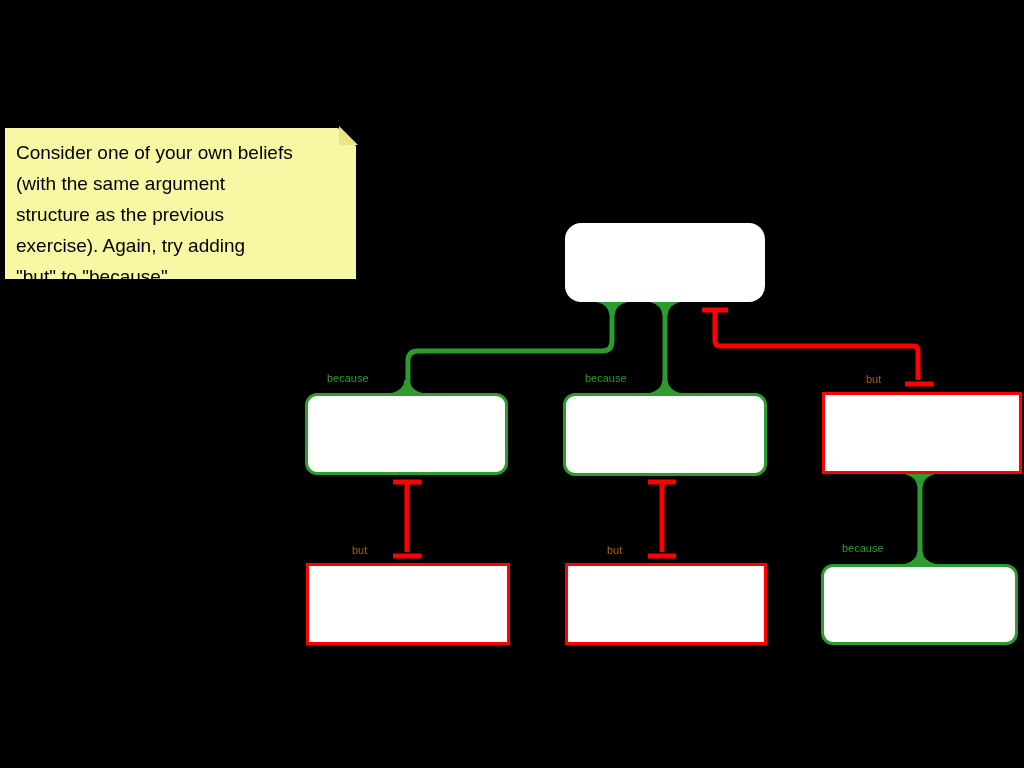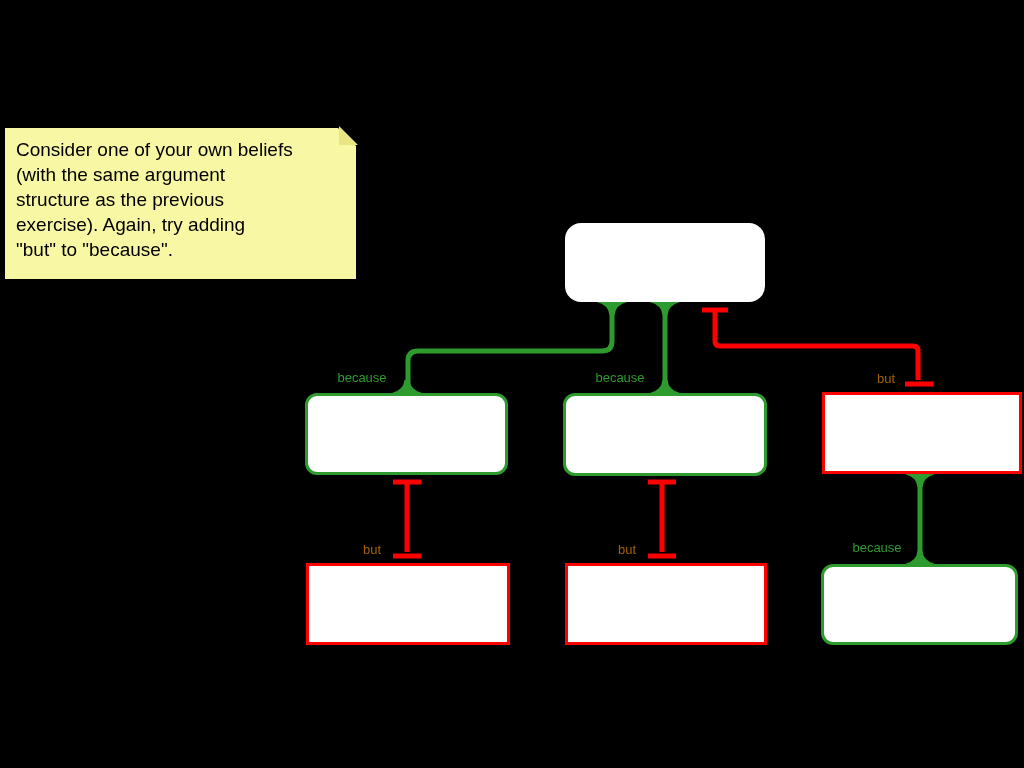--- a/index.html
+++ b/index.html
@@ -15,29 +15,29 @@
   .note::before{ 
     content:"";position:absolute;top:-2px;right:-2px;width:0;height:0;
     border-top:22px solid #000;border-left:22px solid transparent;
   }
   .note::after{ 
     content:"";position:absolute;top:-2px;right:-2px;width:0;height:0;
     border-left:19px solid #E9E583;border-top:19px solid transparent;
   }
   .note-text{
     position:absolute;left:11px;top:9px;right:14px;
-    font-size:19px;line-height:25px;color:#000;white-space:pre-line;
+    font-size:19px;line-height:31px;color:#000;white-space:pre-line;
   }
   
   .box{position:absolute;background:#fff;box-sizing:border-box;}
   .box.claim{border-radius:16px;}
   .box.reason{border:3px solid #2E9B2E;border-radius:12px;}
   .box.objection{border:3px solid #FF0000;border-radius:0;}
   
-  .clabel{position:absolute;font-size:13px;line-height:16px;text-align:center;}
+  .clabel{position:absolute;font-size:11px;line-height:16px;text-align:left;}
   .clabel.green{color:#2E9B2E;}
   .clabel.red{color:#a16207;}
   svg.links{position:absolute;left:0;top:0;}
   .gstroke{stroke:#2E9B2E;stroke-width:5;fill:none;}
   .gfill{fill:#2E9B2E;stroke:none;}
   .rstroke{stroke:#FF0000;stroke-width:5;fill:none;}
 </style>
 </head>
 <body>
 

